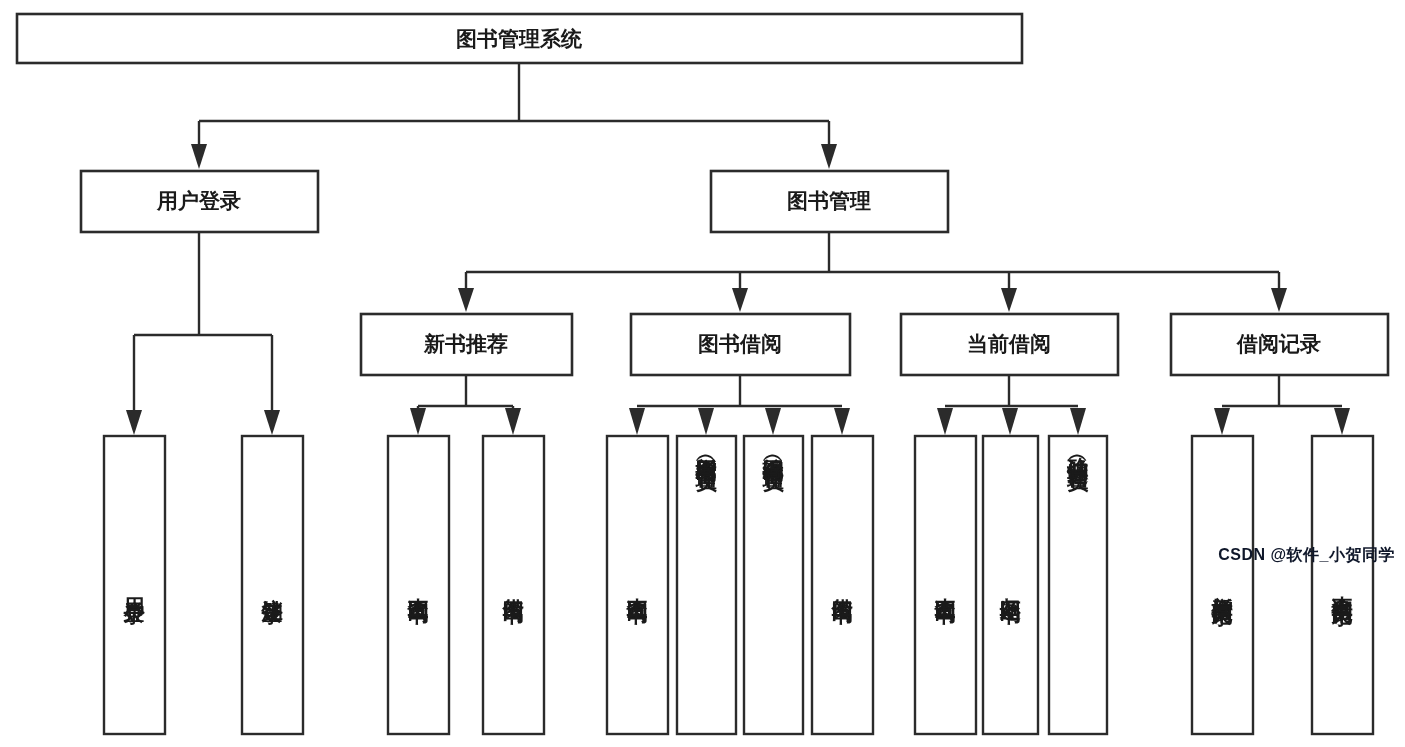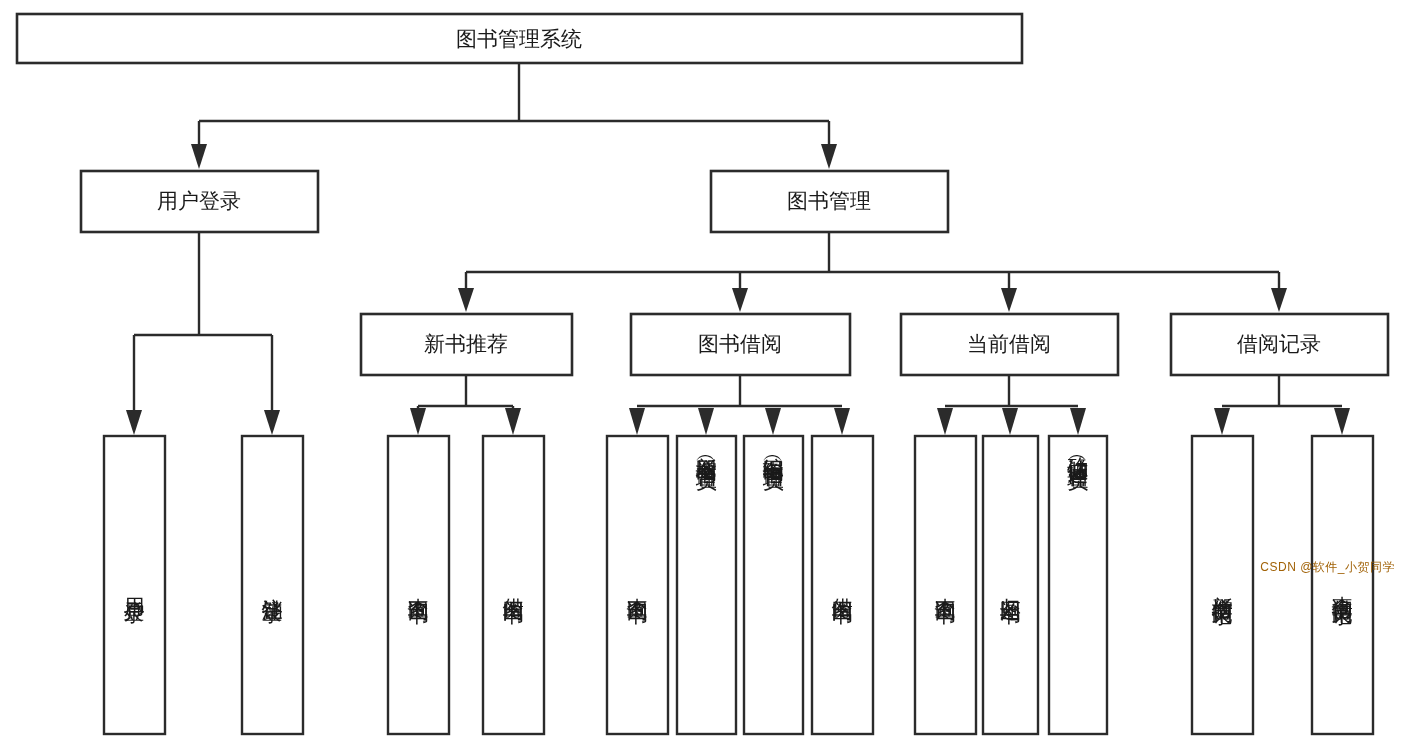--- a/index.html
+++ b/index.html
@@ -11,20 +11,21 @@
     width: 1405px;
     height: 747px;
     font-family: "Liberation Sans", "DejaVu Sans", sans-serif;
     overflow: hidden;
   }
   #diagram-root {
     position: relative;
     width: 1405px;
     height: 582px;
     background: #ffffff;
+    font-weight: bold;
   }
   svg.diagram {
     position: absolute;
     left: 0;
     top: 0;
     width: 1405px;
     height: 747px;
     display: block;
   }
   .node-box {
@@ -68,24 +69,24 @@
     font-size: 21px;
     line-height: 1.12;
     letter-spacing: 2px;
     color: #1a1a1a;
     white-space: nowrap;
     text-align: center;
   }
   .watermark {
     position: absolute;
     right: 10px;
-    bottom: 6px;
-    font-family: "Liberation Sans", "DejaVu Sans", sans-serif;
-    font-size: 12px;
-    color: #a16207;
+    bottom: 16px;
+    font-family: "Liberation Sans", "DejaVu Sans", sans-serif;
+    font-size: 16px;
+    color: #0f172a;
     letter-spacing: 0.5px;
     white-space: nowrap;
   }
 </style>
 </head>
 <body>
 
 <div id="diagram-root">
 
   <svg class="diagram" viewBox="0 0 1405 747">

